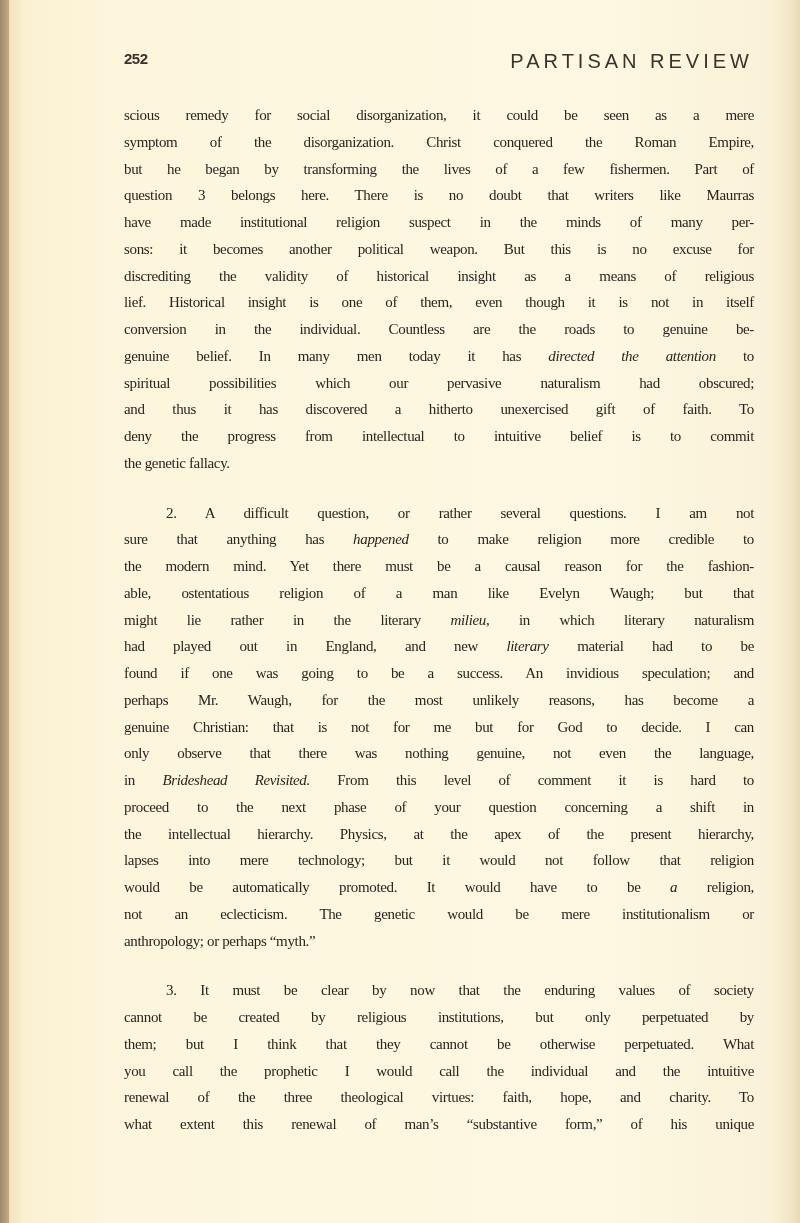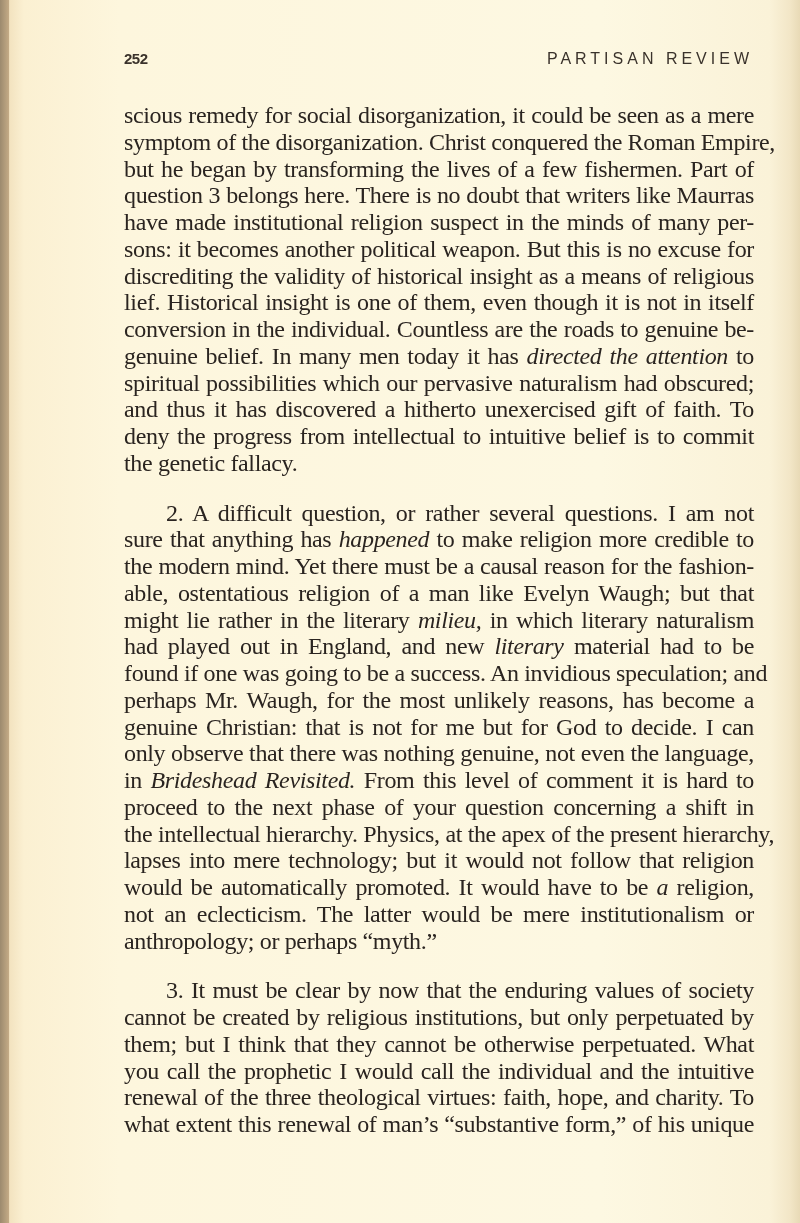--- a/index.html
+++ b/index.html
@@ -21,25 +21,25 @@
       position: absolute; left: 124px; right: 47px; top: 50px; height: 24px;
     }
     .page-number {
       position: absolute; left: 0; top: 0;
       font-family: "Liberation Sans", "DejaVu Sans", sans-serif;
       font-weight: bold; font-size: 15px; color: #3a322b; letter-spacing: -0.5px;
     }
     .running-head {
       position: absolute; right: 0; top: 0;
       font-family: "Liberation Sans", "DejaVu Sans", sans-serif;
-      font-size: 16px; letter-spacing: 4px; color: #3a322b;
+      font-size: 20px; letter-spacing: 4px; color: #3a322b;
     }
     .body-text {
       position: absolute; left: 124px; width: 630px; top: 102px;
-      font-size: 24px; line-height: 26.75px; letter-spacing: -0.35px;
+      font-size: 15px; line-height: 26.75px; letter-spacing: -0.35px;
       text-align: justify; text-align-last: justify;
     }
     .line { display: block; height: 26.75px; white-space: nowrap; text-align: justify; text-align-last: justify; }
     .line.last { text-align-last: left; }
     .line.indent { padding-left: 42px; margin-top: 23px; }
     .ital { font-style: italic; }
   </style>
 </head>
 <body>
 
@@ -74,21 +74,21 @@
     <span class="line"><span>had played out in England, and new </span><span class="ital">literary</span><span> material had to be</span></span>
     <span class="line">found if one was going to be a success. An invidious speculation; and</span>
     <span class="line">perhaps Mr. Waugh, for the most unlikely reasons, has become a</span>
     <span class="line">genuine Christian: that is not for me but for God to decide. I can</span>
     <span class="line">only observe that there was nothing genuine, not even the language,</span>
     <span class="line"><span>in </span><span class="ital">Brideshead Revisited.</span><span> From this level of comment it is hard to</span></span>
     <span class="line">proceed to the next phase of your question concerning a shift in</span>
     <span class="line">the intellectual hierarchy. Physics, at the apex of the present hierarchy,</span>
     <span class="line">lapses into mere technology; but it would not follow that religion</span>
     <span class="line"><span>would be automatically promoted. It would have to be </span><span class="ital">a</span><span> religion,</span></span>
-    <span class="line">not an eclecticism. The latter would be mere institutionalism or</span>
+    <span class="line">not an eclecticism. The genetic would be mere institutionalism or</span>
     <span class="line last">anthropology; or perhaps “myth.”</span>
     <span class="line indent">3.  It must be clear by now that the enduring values of society</span>
     <span class="line">cannot be created by religious institutions, but only perpetuated by</span>
     <span class="line">them; but I think that they cannot be otherwise perpetuated. What</span>
     <span class="line">you call the prophetic I would call the individual and the intuitive</span>
     <span class="line">renewal of the three theological virtues: faith, hope, and charity. To</span>
     <span class="line">what extent this renewal of man’s “substantive form,” of his unique</span>
   </div>
 </div>
 

